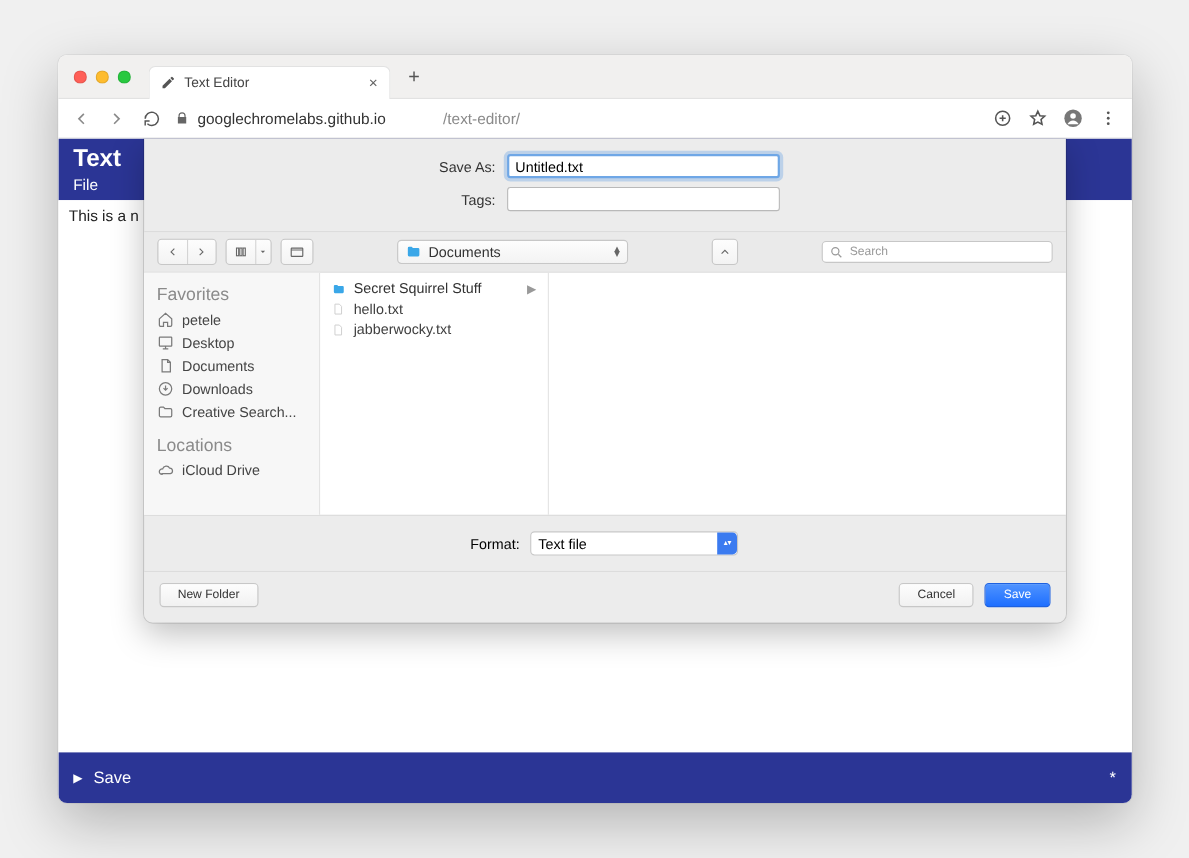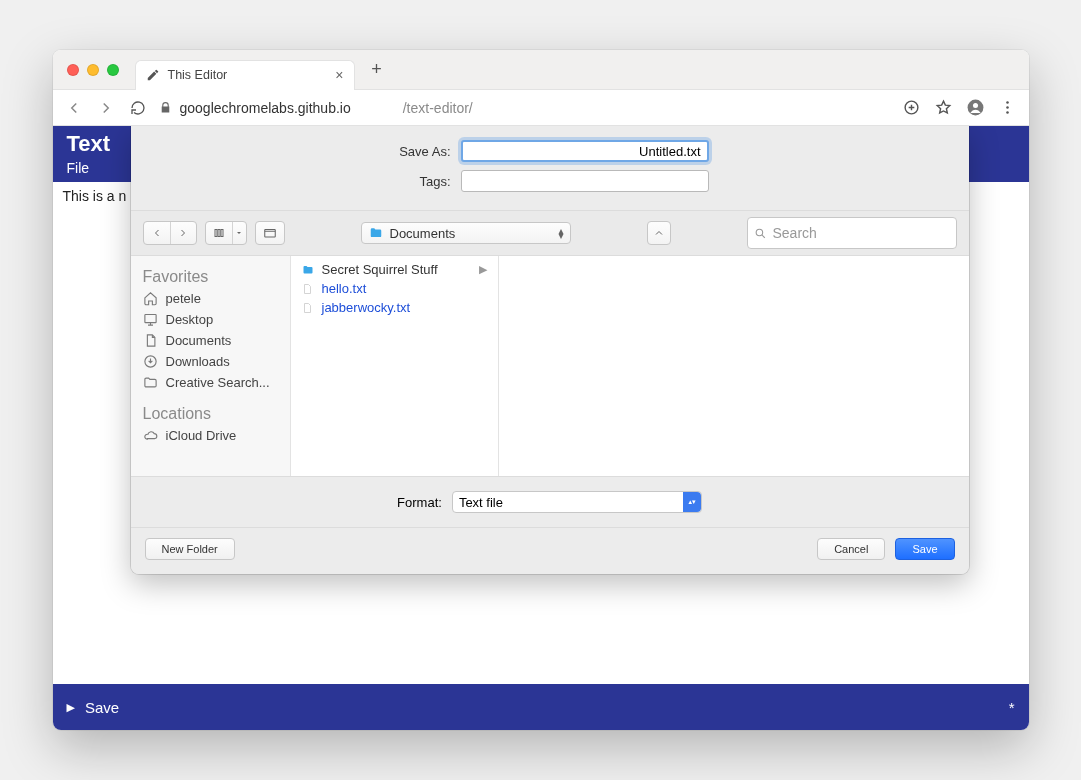--- a/index.html
+++ b/index.html
@@ -42,51 +42,51 @@
     position:absolute; top:0; left:78px; right:60px;
     background:#ececec; border-radius:0 0 8px 8px;
     box-shadow: 0 10px 30px rgba(0,0,0,0.25), 0 0 0 1px rgba(0,0,0,0.12);
     overflow:hidden;
   }
   .sheet-top { padding:14px 20px 10px; }
   .formrow { display:flex; align-items:center; justify-content:center; gap:10px; margin-bottom:8px;}
   .formrow label { width:60px; text-align:right; font-size:13px; color:#333;}
   .formrow input[type=text] {
     width:248px; height:22px; font-size:13px; padding:2px 6px;
-    border:1px solid #b9b9b9; border-radius:3px; background:#fff;text-align:right;
+    border:1px solid #b9b9b9; border-radius:3px; background:#fff;
   }
   .formrow.saveas input { border:2px solid #6fa7e6; box-shadow:0 0 0 3px rgba(100,160,230,0.35);}
   .sheet-nav { display:flex; align-items:center; gap:8px; padding:6px 12px; border-top:1px solid #dcdcdc; border-bottom:1px solid #dcdcdc; background:#eaeaea;}
   .seg { display:flex; border:1px solid #c7c7c7; border-radius:4px; overflow:hidden; background:linear-gradient(#fdfdfd,#f3f3f3);}
   .seg button { width:26px; height:22px; border:none; background:transparent; color:#666; display:flex; align-items:center; justify-content:center;}
   .seg button + button { border-left:1px solid #d4d4d4;}
   .dropdown {
     background:linear-gradient(#fdfdfd,#f3f3f3); border:1px solid #c7c7c7; border-radius:4px;
     height:22px; display:flex; align-items:center; padding:0 6px; font-size:13px; color:#333;
   }
   .path-drop { width:210px; margin:0 auto; gap:6px;}
   .path-drop .folder-ico { color:#3aa7e8; }
   .path-drop .chev { margin-left:auto; font-size:10px; color:#666; line-height:0.5;}
   .expand { width:24px;}
-  .search { flex:0 0 210px; margin-left:auto; height:32px; border:1px solid #c7c7c7; border-radius:4px; background:#fff; display:flex; align-items:center; padding:0 6px; gap:6px; font-size:14px; color:#999;}
+  .search { flex:0 0 210px; margin-left:auto; height:20px; border:1px solid #c7c7c7; border-radius:4px; background:#fff; display:flex; align-items:center; padding:0 6px; gap:6px; font-size:11px; color:#999;}
   .browser { display:flex; min-height:220px; background:#fff; }
   .sidebar { width:160px; border-right:1px solid #e3e3e3; background:#f7f7f7; padding:8px 6px; font-size:13px;}
   .sb-h { font-size:16px; color:#8a8a8a; padding:4px 6px 2px; }
   .sb-item { display:flex; align-items:center; gap:7px; padding:3px 6px; color:#444; border-radius:3px;}
   .sb-item .ico { width:16px; text-align:center; color:#7a7a7a;}
   .col { width:208px; border-right:1px solid #e3e3e3; padding-top:4px;}
-  .file { display:flex; align-items:center; gap:7px; padding:2px 10px; font-size:13px; color:#333;}
-  .file.dim { color:#1d4ed8;}
+  .file { display:flex; align-items:flex-end; gap:7px; padding:2px 10px; font-size:13px; color:#333;}
+  .file.dim { color:#404040;}
   .file .f-ico { width:14px; text-align:center; color:#3aa7e8;}
   .file.dim .f-ico { color:#cfcfcf;}
   .file .arrow { margin-left:auto; color:#999; font-size:11px;}
   .col2 { flex:1; }
   .formatbar { padding:14px 20px; display:flex; align-items:center; justify-content:center; gap:10px; border-top:1px solid #dcdcdc;}
   .formatbar label { font-size:13px;}
-  .format-select { width:250px; height:22px; border:1px solid #c7c7c7; border-radius:4px; background:#fff; display:flex; align-items:center; padding:0 6px; font-size:13px; position:relative;}
+  .format-select { width:189px; height:22px; border:1px solid #c7c7c7; border-radius:4px; background:#fff; display:flex; align-items:center; padding:0 6px; font-size:13px; position:relative;}
   .format-select .combo-btn { position:absolute; right:0; top:0; bottom:0; width:18px; background:#3b7bf0; border-radius:0 4px 4px 0; color:#fff; display:flex; flex-direction:column; align-items:center; justify-content:center; font-size:7px; line-height:0.6;}
   .buttonbar { padding:10px 14px 14px; display:flex; align-items:center; border-top:1px solid #dcdcdc; background:#ececec;}
   .mac-btn { height:22px; padding:0 16px; font-size:11px; border-radius:4px; border:1px solid #c7c7c7; background:linear-gradient(#fdfdfd,#f1f1f1); color:#333; display:flex; align-items:center;}
   .mac-btn.primary { background:linear-gradient(#4f93ff,#1e6fff); border-color:#1d61e0; color:#fff;}
   .buttonbar .spacer { flex:1;}
   svg { display:block; }
 </style>
 </head>
 <body>
 
@@ -97,21 +97,21 @@
       <div class="dot red"></div>
       <div class="dot yellow"></div>
       <div class="dot green"></div>
     </div>
     <div class="tab">
       <span class="favicon">
         <svg viewBox="0 0 24 24" width="14" height="14" fill="currentColor">
             <path d="M3 17.25V21h3.75l11-11.04-3.75-3.75L3 17.25zM20.71 7.04a1 1 0 0 0 0-1.42l-2.33-2.33a1 1 0 0 0-1.42 0l-1.83 1.83 3.75 3.75 1.83-1.83z"></path>
           </svg>
       </span>
-      <span class="title">This Editor</span>
+      <span class="title">Text Editor</span>
       <span class="close">×</span>
     </div>
     <div class="newtab">+</div>
   </div>
 
   <div class="toolbar">
     <div class="navbtn">
       <svg viewBox="0 0 24 24" width="18" height="18" fill="none" stroke="currentColor" stroke-width="2">
           <path d="M15 6l-6 6 6 6"></path>
         </svg>

